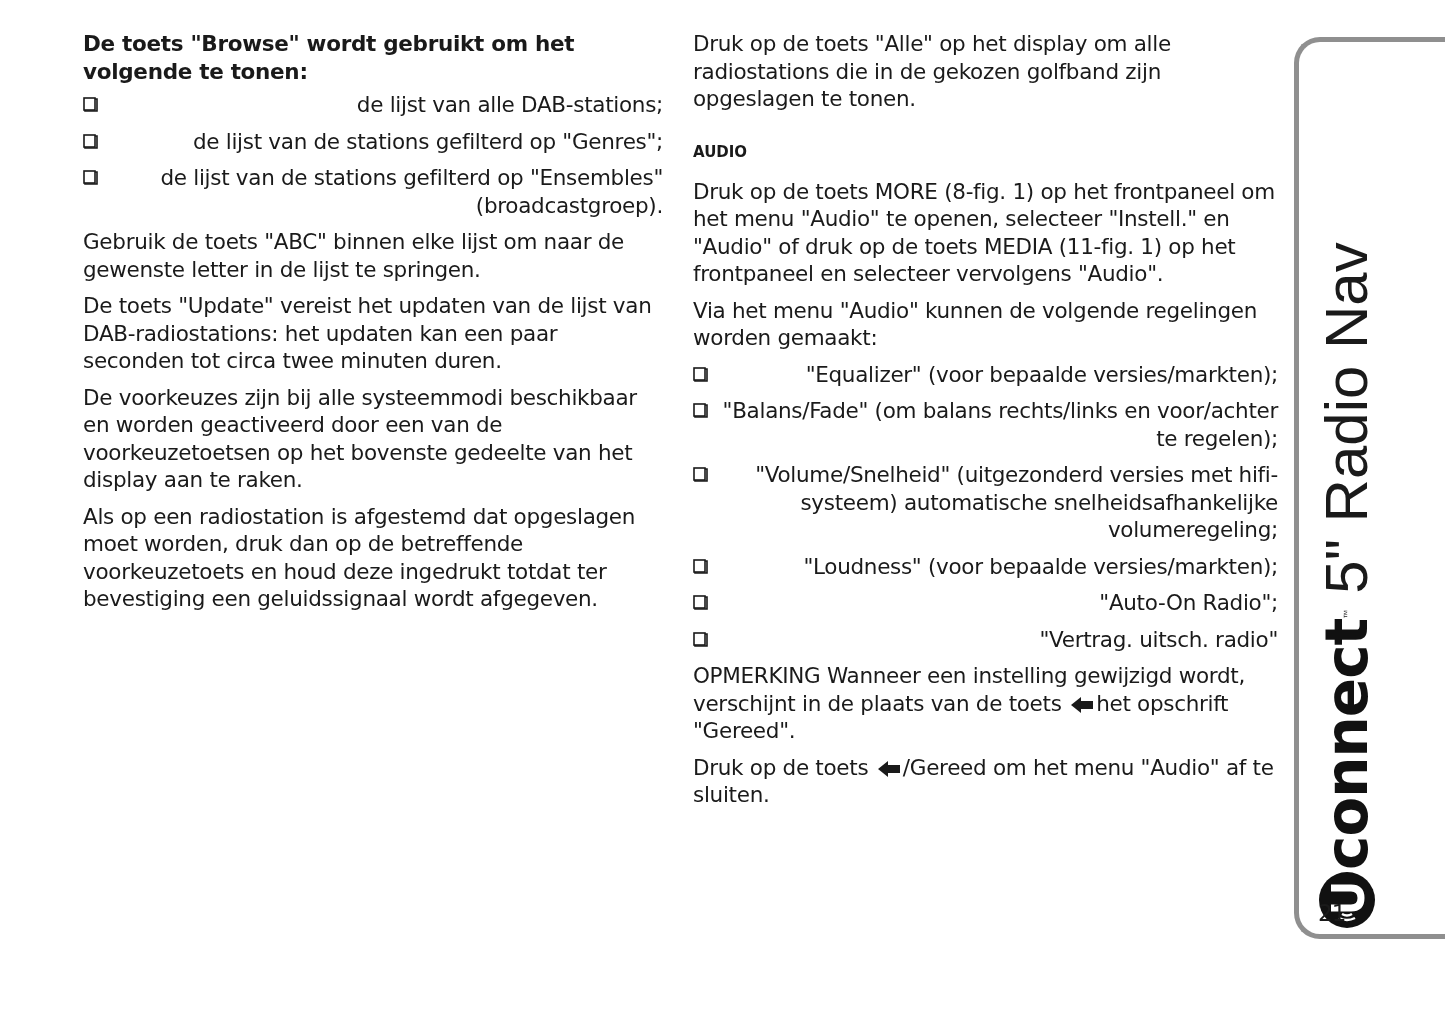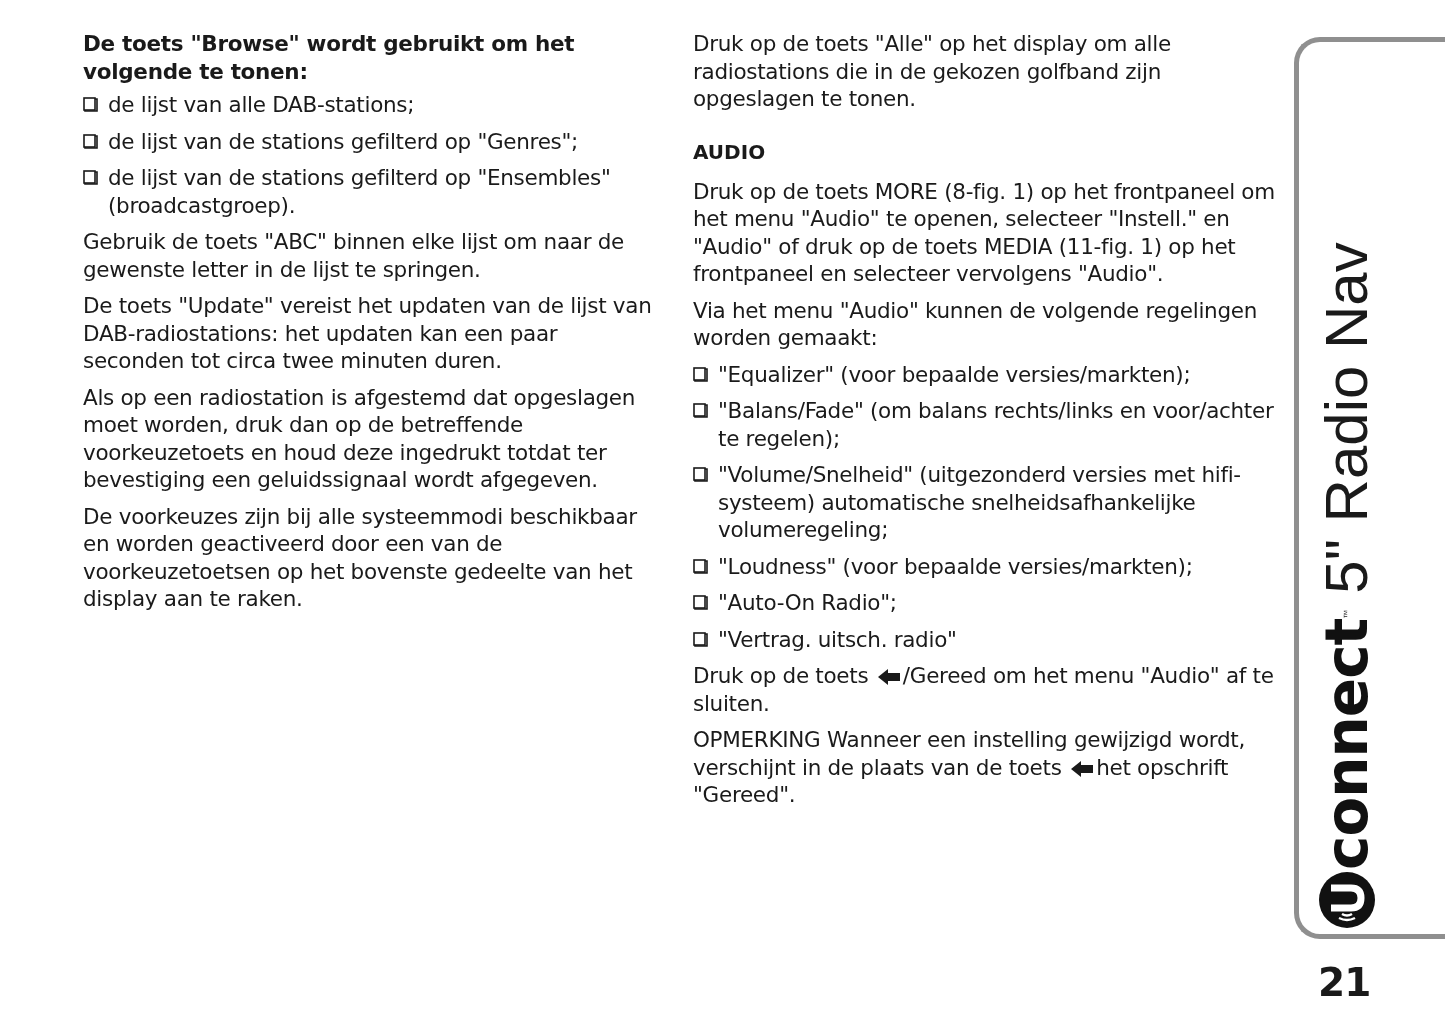--- a/index.html
+++ b/index.html
@@ -3,34 +3,34 @@
 <meta charset="utf-8">
 <style>
   html, body { margin: 0; padding: 0; background: #ffffff; }
   body { width: 1445px; height: 1025px; position: relative; overflow: hidden;
          font-family: "DejaVu Sans", sans-serif; color: #1a1a1a; }
   .col { position: absolute; top: 30px; font-size: 21.5px; line-height: 27.5px; letter-spacing: -0.3px; }
   .col-left { left: 83px; width: 580px; }
   .col-right { left: 693px; width: 585px; }
   p { margin: 0 0 9px 0; }
   .lead { font-weight: bold; margin-bottom: 6px; }
-  h2 { font-size: 20px; margin: 38px 0 12px 0; font-weight: bold; letter-spacing: 0; line-height: 27px; }
+  h2 { font-size: 15px; margin: 38px 0 12px 0; font-weight: bold; letter-spacing: 0; line-height: 27px; }
   .col-right h2 { margin-top: 26px; }
-  ul { list-style: none; margin: 0 0 9px 0; padding: 0; }
+  ul { list-style: none; margin: 0 0 9px 0; padding: 0; text-align: right; }
   li { position: relative; padding-left: 25px; margin-bottom: 9px; }
   li .box { position: absolute; left: 0; top: 6px; width: 15px; height: 15px; }
   .arrow { display: inline-block; vertical-align: -3px; margin: 0 2px; }
   .tab { position: absolute; left: 1294px; top: 37px; width: 200px; height: 902px;
          border: 5px solid #8f8f8f; border-right: none; border-radius: 26px 0 0 26px; box-sizing: border-box; }
   .vtitle { position: absolute; left: 1312px; top: 930px; transform-origin: 0 0; transform: rotate(-90deg);
             white-space: nowrap; display: flex; align-items: center; }
   .brand { font-family: "DejaVu Sans", sans-serif; font-weight: bold; font-size: 58px; color: #111; letter-spacing: -1px; }
   .vtext { font-family: "Liberation Sans", sans-serif; font-size: 60px; color: #1a1a1a; margin-left: 16px; }
   .tm { font-size: 9px; vertical-align: 34px; font-family: "Liberation Sans", sans-serif; }
-  .pagenum { position: absolute; left: 1318px; top: 960px; font-weight: bold; font-size: 39px; letter-spacing: -1px; }
+  .pagenum { position: absolute; left: 1318px; top: 900px; font-weight: normal; font-size: 23px; letter-spacing: -1px; }
 </style>
 </head>
 <body>
 
 <div class="col col-left">
   <p class="lead">De toets "Browse" wordt gebruikt om het volgende te tonen:</p>
   <ul>
     <li><svg class="box" viewBox="0 0 15 15">
           <rect x="1" y="1" width="11" height="12" fill="none" stroke="#1a1a1a" stroke-width="1.6"></rect>
           <path d="M12 2 L14 2 L14 14 L2 14 L2 13" fill="none" stroke="#1a1a1a" stroke-width="1.6"></path>
@@ -39,22 +39,22 @@
           <rect x="1" y="1" width="11" height="12" fill="none" stroke="#1a1a1a" stroke-width="1.6"></rect>
           <path d="M12 2 L14 2 L14 14 L2 14 L2 13" fill="none" stroke="#1a1a1a" stroke-width="1.6"></path>
         </svg><span>de lijst van de stations gefilterd op "Genres";</span></li>
     <li><svg class="box" viewBox="0 0 15 15">
           <rect x="1" y="1" width="11" height="12" fill="none" stroke="#1a1a1a" stroke-width="1.6"></rect>
           <path d="M12 2 L14 2 L14 14 L2 14 L2 13" fill="none" stroke="#1a1a1a" stroke-width="1.6"></path>
         </svg><span>de lijst van de stations gefilterd op "Ensembles" (broadcastgroep).</span></li>
   </ul>
   <p>Gebruik de toets "ABC" binnen elke lijst om naar de gewenste letter in de lijst te springen.</p>
   <p>De toets "Update" vereist het updaten van de lijst van DAB-radiostations: het updaten kan een paar seconden tot circa twee minuten duren.</p>
+  <p>De voorkeuzes zijn bij alle systeemmodi beschikbaar en worden geactiveerd door een van de voorkeuzetoetsen op het bovenste gedeelte van het display aan te raken.</p>
   <p>Als op een radiostation is afgestemd dat opgeslagen moet worden, druk dan op de betreffende voorkeuzetoets en houd deze ingedrukt totdat ter bevestiging een geluidssignaal wordt afgegeven.</p>
-  <p>De voorkeuzes zijn bij alle systeemmodi beschikbaar en worden geactiveerd door een van de voorkeuzetoetsen op het bovenste gedeelte van het display aan te raken.</p>
 </div>
 
 <div class="col col-right">
   <p>Druk op de toets "Alle" op het display om alle radiostations die in de gekozen golfband zijn opgeslagen te tonen.</p>
   <h2>AUDIO</h2>
   <p>Druk op de toets MORE (8-fig. 1) op het frontpaneel om het menu "Audio" te openen, selecteer "Instell." en "Audio" of druk op de toets MEDIA (11-fig. 1) op het frontpaneel en selecteer vervolgens "Audio".</p>
   <p>Via het menu "Audio" kunnen de volgende regelingen worden gemaakt:</p>
   <ul>
     <li><svg class="box" viewBox="0 0 15 15">
           <rect x="1" y="1" width="11" height="12" fill="none" stroke="#1a1a1a" stroke-width="1.6"></rect>
@@ -74,26 +74,26 @@
         </svg><span>"Loudness" (voor bepaalde versies/markten);</span></li>
     <li><svg class="box" viewBox="0 0 15 15">
           <rect x="1" y="1" width="11" height="12" fill="none" stroke="#1a1a1a" stroke-width="1.6"></rect>
           <path d="M12 2 L14 2 L14 14 L2 14 L2 13" fill="none" stroke="#1a1a1a" stroke-width="1.6"></path>
         </svg><span>"Auto-On Radio";</span></li>
     <li><svg class="box" viewBox="0 0 15 15">
           <rect x="1" y="1" width="11" height="12" fill="none" stroke="#1a1a1a" stroke-width="1.6"></rect>
           <path d="M12 2 L14 2 L14 14 L2 14 L2 13" fill="none" stroke="#1a1a1a" stroke-width="1.6"></path>
         </svg><span>"Vertrag. uitsch. radio"</span></li>
   </ul>
+  <p><span>OPMERKING Wanneer een instelling gewijzigd wordt, verschijnt in de plaats van de toets</span> <svg class="arrow" width="24" height="18" viewBox="0 0 24 18">
+        <path d="M1 9 L11 1 L11 5 L23 5 L23 13 L11 13 L11 17 Z" fill="#1a1a1a"></path>
+      </svg><span>het opschrift "Gereed".</span></p>
   <p><span>Druk op de toets</span> <svg class="arrow" width="24" height="18" viewBox="0 0 24 18">
         <path d="M1 9 L11 1 L11 5 L23 5 L23 13 L11 13 L11 17 Z" fill="#1a1a1a"></path>
       </svg><span>/Gereed om het menu "Audio" af te sluiten.</span></p>
-  <p><span>OPMERKING Wanneer een instelling gewijzigd wordt, verschijnt in de plaats van de toets</span> <svg class="arrow" width="24" height="18" viewBox="0 0 24 18">
-        <path d="M1 9 L11 1 L11 5 L23 5 L23 13 L11 13 L11 17 Z" fill="#1a1a1a"></path>
-      </svg><span>het opschrift "Gereed".</span></p>
 </div>
 
 <div class="tab"></div>
 <div class="vtitle">
   <svg width="60" height="60" viewBox="0 0 60 60" style="transform: rotate(0deg);">
     <circle cx="30" cy="30" r="28" fill="#111"></circle>
     <path d="M22 14 L22 34 Q22 44 32 44 Q42 44 42 34 L42 14" fill="none" stroke="#fff" stroke-width="7"></path>
     <path d="M12 22 Q8 30 12 38" fill="none" stroke="#fff" stroke-width="2.5"></path>
     <path d="M16 25 Q13 30 16 35" fill="none" stroke="#fff" stroke-width="2.5"></path>
   </svg>

